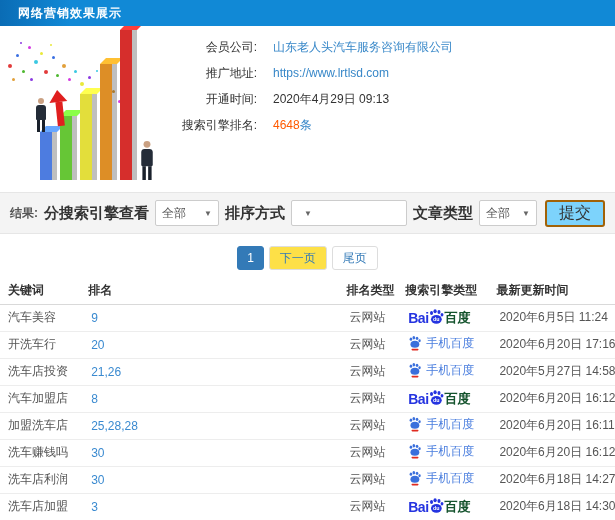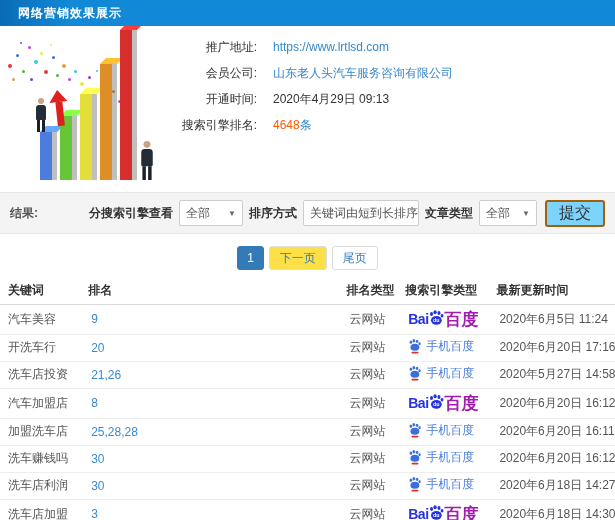--- a/index.html
+++ b/index.html
@@ -33,21 +33,21 @@
   .info-link { font-size:12px; color:#3787c8; margin-left:16px; text-decoration:none; cursor:pointer; }
   .info-value { font-size:12px; color:#333; margin-left:16px; }
   .rank-count { font-size:12px; color:#ff5a00; margin-left:16px; }
   .rank-unit { font-size:12px; color:#3787c8; }
 
   
   .filter-band { margin-top:2px; height:42px; background:#f4f4f4; border-top:1px solid #e6e6e6; border-bottom:1px solid #e6e6e6;
                  display:flex; align-items:center; padding:0 10px; }
   .section-label { font-size:12px; font-weight:bold; color:#555; }
   .filter-controls { margin-left:auto; display:flex; align-items:center; }
-  .filter-label { font-size:12px; font-weight:bold; color:#333; margin:0 6px; white-space:nowrap; }
+  .filter-label { font-size:15px; font-weight:bold; color:#333; margin:0 6px; white-space:nowrap; }
   .select { display:inline-flex; align-items:center; justify-content:space-between; height:26px;
             background:#fff; border:1px solid #ccc; border-radius:2px; padding:0 6px; cursor:pointer; white-space:nowrap; }
   .select .val { font-size:12px; color:#555; }
   .select .caret { font-size:8px; color:#666; margin-left:6px; }
   .sel-engine { width:64px; } .sel-sort { width:116px; } .sel-type { width:58px; }
   .submit-btn { margin-left:8px; height:27px; padding:0 12px; font-size:16px; color:#333; background:#7dd3fc;
                 border:2px solid #a16207; border-radius:3px; cursor:pointer; font-family:inherit; }
 
   
   .pagination { margin-top:12px; display:flex; justify-content:center; gap:5px; }
@@ -62,21 +62,21 @@
                    border-bottom:1px solid #d9d9d9; padding:0; }
   .data-table td { font-size:12px; color:#555; height:27px; border-bottom:1px solid #ededed; padding:3px; overflow:visible; white-space:nowrap; }
   .col-kw { width:87px; padding-left:8px !important; }
   .col-rank { width:255px; }
   .col-rt { width:58px; }
   .col-eng { width:90px; }
   .col-date { width:117px; }
   .rank-link { color:#3a8ad0; text-decoration:none; cursor:pointer; }
   .logo-pc { display:inline-flex; align-items:center; }
   .logo-pc .bai { font-size:14px; font-weight:800; color:#2534e0; letter-spacing:-0.5px; }
-  .logo-pc .ducn { font-size:17px; font-weight:800; color:#a21caf; }
+  .logo-pc .ducn { font-size:13px; font-weight:800; color:#14532d; }
   .logo-pc svg { margin:0 0px 3px -1px; }
   .logo-mobile { display:inline-flex; align-items:center; gap:4px; }
   .logo-mobile .mlabel { font-size:12px; color:#4a7ede; }
 </style>
 </head>
 <body>
 
 <div class="page">
 
   <div class="topbar">
@@ -149,26 +149,26 @@
         <div class="p-head"></div>
           <div class="p-body"></div>
           <div class="p-legs">
             <i></i>
             <i></i>
           </div>
       </div>
     </div>
     <div class="info-rows">
       <div class="info-row">
+        <span class="info-label">会员公司:</span>
+        <a class="info-link">山东老人头汽车服务咨询有限公司</a>
+      </div>
+      <div class="info-row">
         <span class="info-label">推广地址:</span>
         <a class="info-link">https://www.lrtlsd.com</a>
-      </div>
-      <div class="info-row">
-        <span class="info-label">会员公司:</span>
-        <a class="info-link">山东老人头汽车服务咨询有限公司</a>
       </div>
       <div class="info-row">
         <span class="info-label">开通时间:</span>
         <span class="info-value">2020年4月29日 09:13</span>
       </div>
       <div class="info-row">
         <span class="info-label">搜索引擎排名:</span>
         <span class="rank-count">4648</span>
         <span class="rank-unit">条</span>
       </div>
@@ -178,21 +178,20 @@
   <div class="filter-band">
     <span class="section-label">结果:</span>
     <div class="filter-controls">
       <span class="filter-label">分搜索引擎查看</span>
       <div class="select sel-engine">
         <span class="val">全部</span>
           <span class="caret">▼</span>
       </div>
       <span class="filter-label">排序方式</span>
       <div class="select sel-sort">
-        <span class="val">关键词由短到长排序</span>
           <span class="caret">▼</span>
       </div>
       <span class="filter-label">文章类型</span>
       <div class="select sel-type">
         <span class="val">全部</span>
           <span class="caret">▼</span>
       </div>
       <button class="submit-btn">提交</button>
     </div>
   </div>

